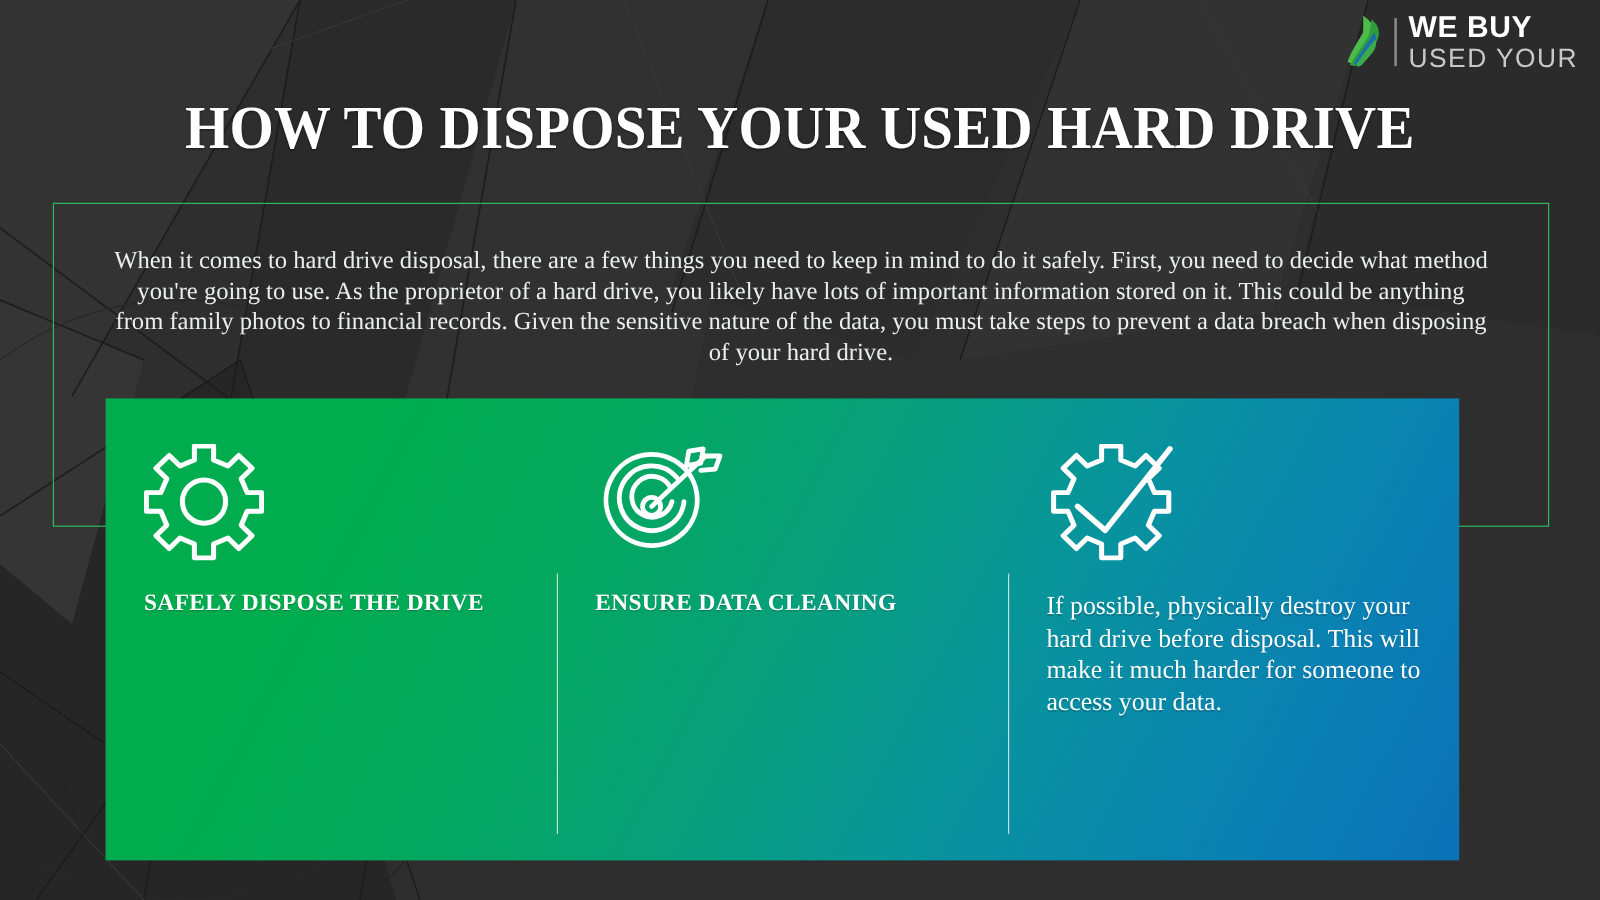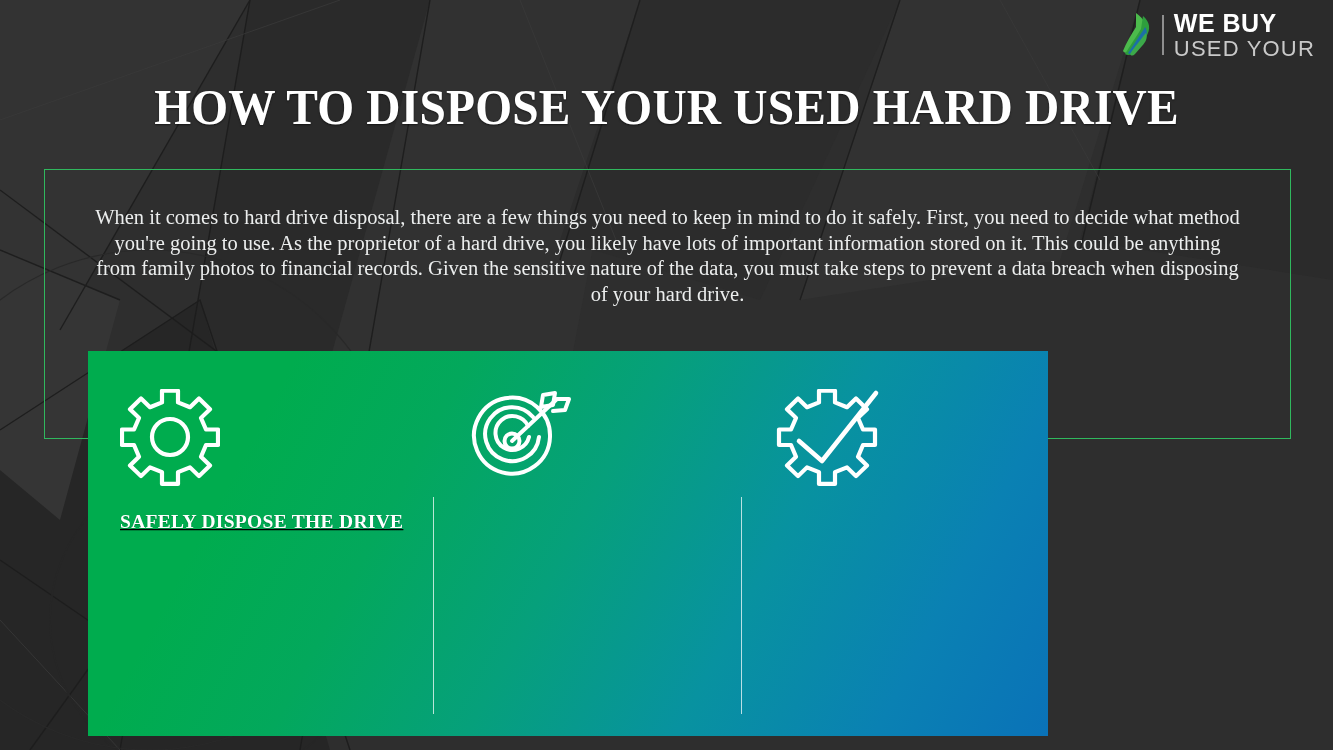--- a/index.html
+++ b/index.html
@@ -66,32 +66,31 @@
     text-align:center;
     color:#eceeee;
     font-family:"Liberation Serif", serif;
     font-size:20.5px;
     line-height:25.5px;
   }
 
   
   .panel {
     position:absolute;
-    left:88px; top:351px;
-    width:960px; height:385px;
+    left:88px; top:332px;
+    width:1128px; height:385px;
     background:linear-gradient(118deg,
         #00ac4e 0%,
         #00ac4e 18%,
         #03a85c 33%,
         #06a07b 50%,
         #0892a0 68%,
         #0a81b3 85%,
         #0a72b8 100%);
     display:flex;
-    text-decoration:underline;
   }
   .col {
     position:relative;
     flex:1 1 0;
     padding:38px 30px 0 32px;
   }
   .col + .col::before {
     content:"";
     position:absolute; left:0; top:146px;
     width:1px; height:217px;
@@ -199,25 +198,27 @@
         <svg width="110" height="100" viewBox="0 0 110 100" fill="none" stroke="#ffffff" stroke-width="4" stroke-linejoin="round" stroke-linecap="round">
           <path d="M72,18 A38,38 0 1 0 85,48 A38,38 0 0 0 72,18"></path>
           <path d="M68,28 A27,27 0 1 0 74,48"></path>
           <path d="M63,37 A17,17 0 1 0 64,48"></path>
           <circle cx="47" cy="52" r="7.5"></circle>
           <path d="M47,52 L92,10"></path>
           <path d="M78,6 L76,18 L88,16 L90,4 Z"></path>
           <path d="M92,10 L104,10 L100,21 L88,22"></path>
         </svg>
       </div>
+      <div class="col-title">ENSURE DATA CLEANING</div>
     </div>
 
     <div class="col col-3">
       <div class="col-icon">
         <svg width="110" height="100" viewBox="0 0 110 100" fill="none" stroke="#ffffff" stroke-width="4.2" stroke-linejoin="round" stroke-linecap="round">
           <path d="M42,8 L58,8 L58,20 L70,25 L79,16 L90,27 L81,36 L86,48 L98,48 L98,64 L86,64 L81,76 L90,85 L79,96 L70,87 L58,92 L58,104 L42,104 L42,92 L30,87 L21,96 L10,85 L19,76 L14,64 L2,64 L2,48 L14,48 L19,36 L10,27 L21,16 L30,25 L42,20 Z" transform="translate(4,-6) scale(1,0.97)"></path>
           <path d="M26,52 L49,72 L103,4" stroke-width="4.6"></path>
         </svg>
       </div>
+      <div class="col-body">If possible, physically destroy your hard drive before disposal. This will make it much harder for someone to access your data.</div>
     </div>
 
   </div>
 </div>
 
 </body></html>

